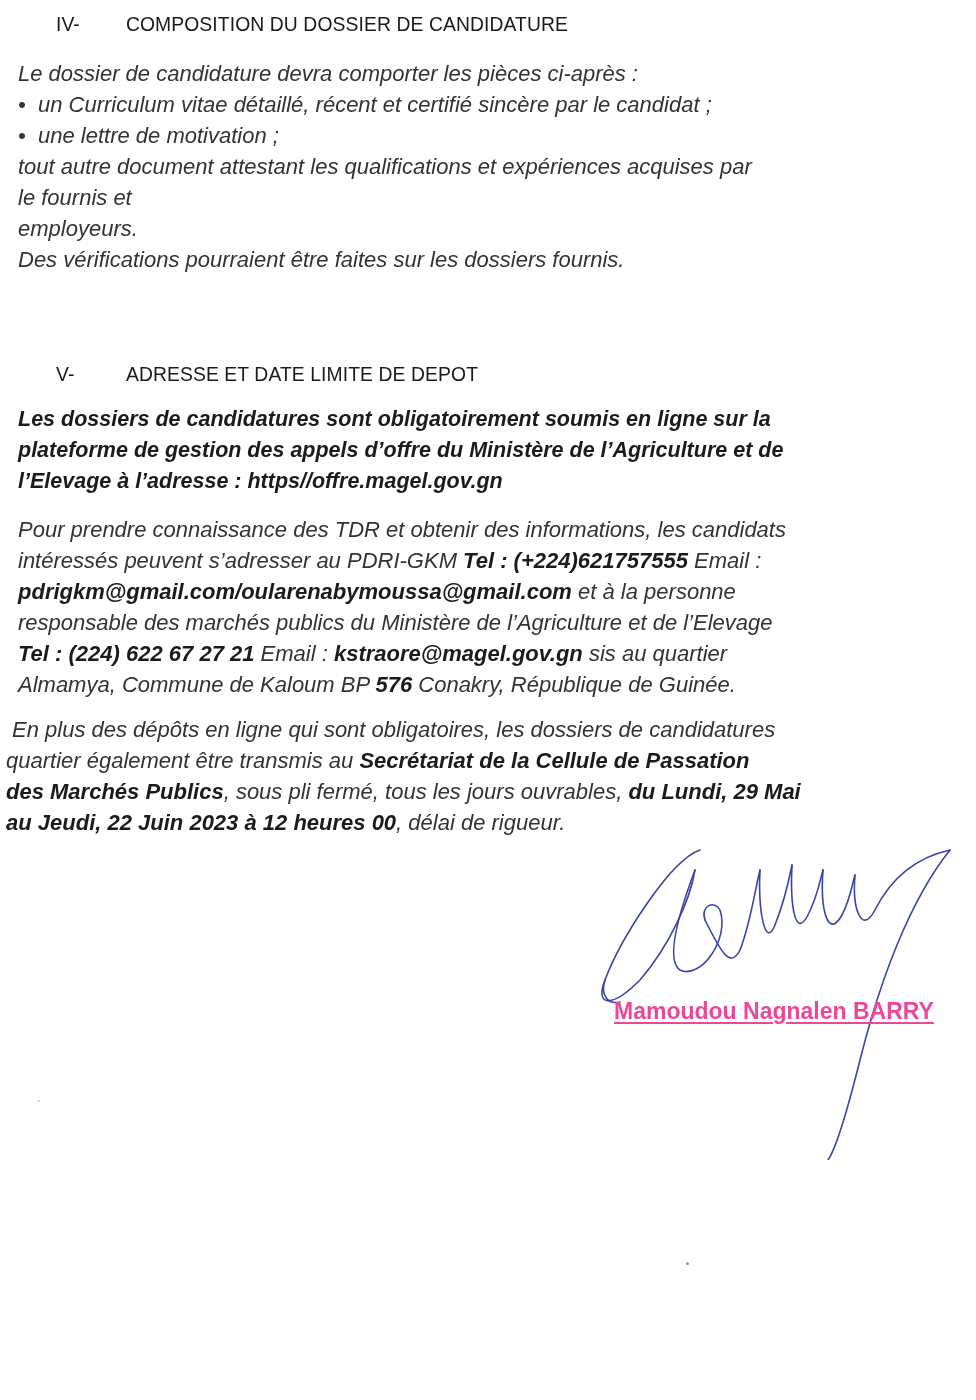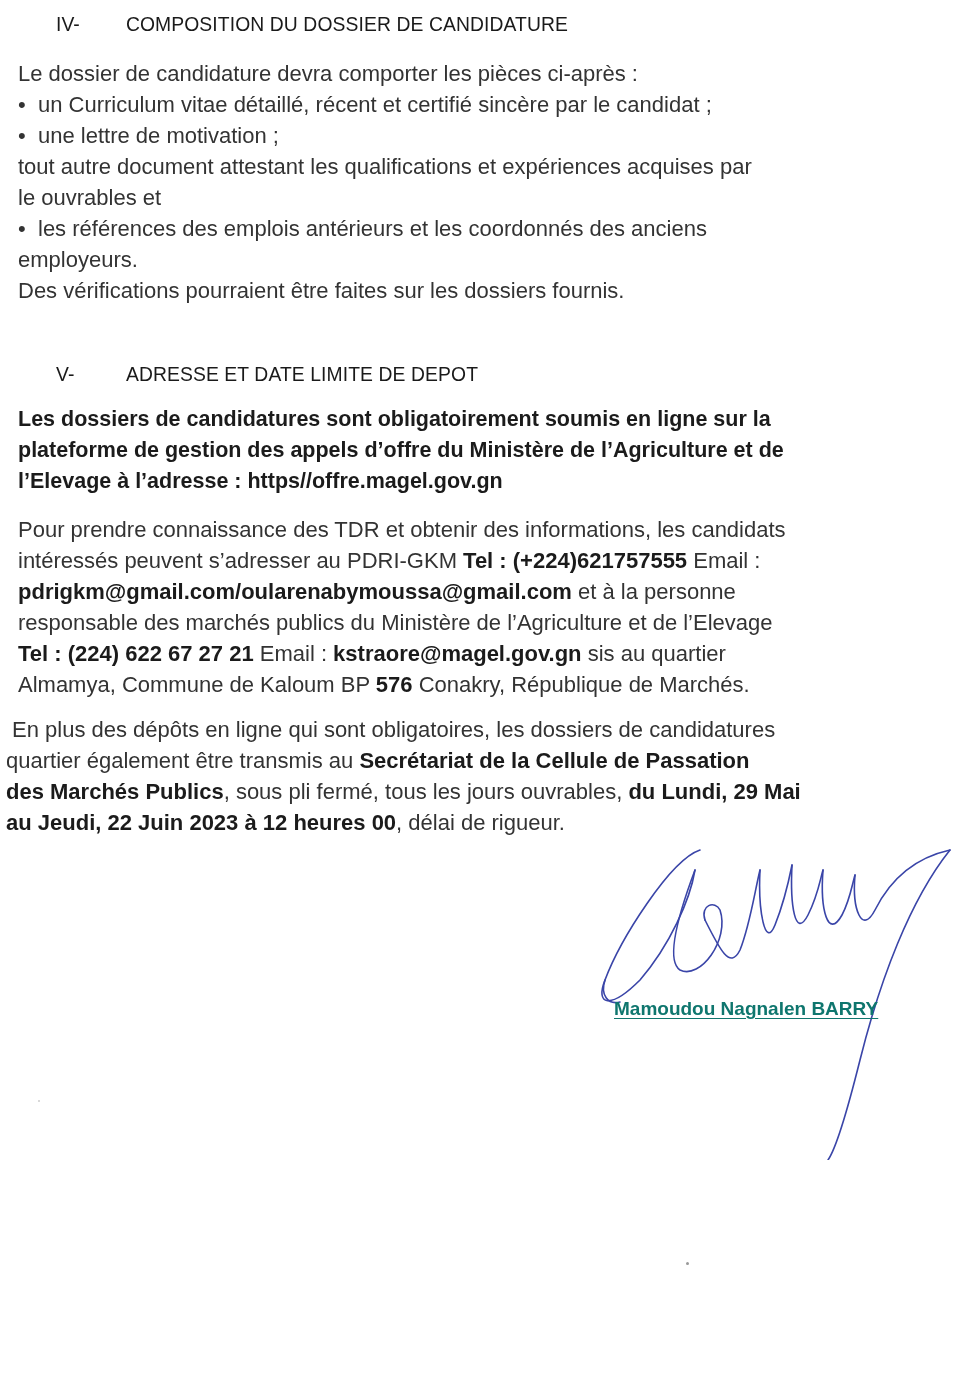--- a/index.html
+++ b/index.html
@@ -3,67 +3,66 @@
 <meta charset="utf-8">
 <style>
   html, body { margin: 0; padding: 0; background: #ffffff; }
   body { width: 976px; height: 1400px; position: relative; overflow: hidden;
          font-family: "Liberation Sans", "DejaVu Sans", sans-serif; color: #2a2a2a; }
   .page { position: absolute; left: 0; top: 0; width: 976px; height: 1400px; padding-left: 8px; }
   .heading { position: absolute; font-size: 21px; font-weight: normal; color: #1a1a1a; letter-spacing: 0.1px;
              transform: scaleX(0.92); transform-origin: left top; white-space: nowrap; }
   .heading .num { display: inline-block; width: 76px; }
   .block { position: absolute; left: 18px; width: 940px; font-size: 22px; line-height: 31px; color: #333;
-           font-weight: 300; }
+           font-weight: 300; font-style: italic; }
   .line { white-space: nowrap; height: 31px; }
   .b { font-weight: bold; color: #1b1b1b; }
   .strong-block { color: #1b1b1b; font-weight: bold; }
   .bullet { display: inline-block; width: 20px; }
-  .signature-name { position: absolute; left: 614px; top: 998px; font-size: 19px; font-weight: bold; color: #0f766e;
+  .signature-name { position: absolute; left: 614px; top: 998px; font-size: 23px; font-weight: bold; color: #ec4899;
                     text-decoration: underline; text-underline-offset: 3px; white-space: nowrap; }
   .sig-svg { position: absolute; left: 580px; top: 830px; }
   .speck { position: absolute; width: 3px; height: 3px; background: #999; border-radius: 50%; }
 </style>
 </head>
 <body>
 
 <div class="page">
 
   <div class="heading" style="left:56px; top:12px;">
     <span class="num">IV-</span><span>COMPOSITION DU DOSSIER DE CANDIDATURE</span>
   </div>
 
   <div class="block" style="top:58px;">
     <div class="line">Le dossier de candidature devra comporter les pièces ci-après :</div>
     <div class="line"><span class="bullet">•</span><span>un Curriculum vitae détaillé, récent et certifié sincère par le candidat ;</span></div>
     <div class="line"><span class="bullet">•</span><span>une lettre de motivation ;</span></div>
     <div class="line">tout autre document attestant les qualifications et expériences acquises par</div>
-    <div class="line">le ouvrables et</div>
-    <div class="line"><span class="bullet">•</span><span>les références des emplois antérieurs et les coordonnés des anciens</span></div>
+    <div class="line">le fournis et</div>
     <div class="line">employeurs.</div>
     <div class="line">Des vérifications pourraient être faites sur les dossiers fournis.</div>
   </div>
 
   <div class="heading" style="left:56px; top:362px;">
     <span class="num">V-</span><span>ADRESSE ET DATE LIMITE DE DEPOT</span>
   </div>
 
   <div class="block strong-block" style="top:404px; font-size:21.5px;">
     <div class="line">Les dossiers de candidatures sont obligatoirement soumis en ligne sur la</div>
     <div class="line">plateforme de gestion des appels d’offre du Ministère de l’Agriculture et de</div>
     <div class="line">l’Elevage à l’adresse : https//offre.magel.gov.gn</div>
   </div>
 
   <div class="block" style="top:514px;">
     <div class="line">Pour prendre connaissance des TDR et obtenir des informations, les candidats</div>
     <div class="line"><span>intéressés peuvent s’adresser au PDRI-GKM </span><span class="b">Tel : (+224)621757555</span><span> Email :</span></div>
     <div class="line"><span class="b">pdrigkm@gmail.com/oularenabymoussa@gmail.com</span><span> et à la personne</span></div>
     <div class="line">responsable des marchés publics du Ministère de l’Agriculture et de l’Elevage</div>
     <div class="line"><span class="b">Tel : (224) 622 67 27 21</span><span> Email : </span><span class="b">kstraore@magel.gov.gn</span><span> sis au quartier</span></div>
-    <div class="line"><span>Almamya, Commune de Kaloum BP </span><span class="b">576</span><span> Conakry, République de Marchés.</span></div>
+    <div class="line"><span>Almamya, Commune de Kaloum BP </span><span class="b">576</span><span> Conakry, République de Guinée.</span></div>
   </div>
 
   <div class="block" style="top:714px; left:12px;">
     <div class="line">En plus des dépôts en ligne qui sont obligatoires, les dossiers de candidatures</div>
     <div class="line" style="margin-left:-6px;"><span>quartier également être transmis au </span><span class="b">Secrétariat de la Cellule de Passation</span></div>
     <div class="line" style="margin-left:-6px;"><span class="b">des Marchés Publics</span><span>, sous pli fermé, tous les jours ouvrables, </span><span class="b">du Lundi, 29 Mai</span></div>
     <div class="line" style="margin-left:-6px;"><span class="b">au Jeudi, 22 Juin 2023 à 12 heures 00</span><span>, délai de rigueur.</span></div>
   </div>
 
   <svg class="sig-svg" width="396" height="330" viewBox="0 0 396 330">

